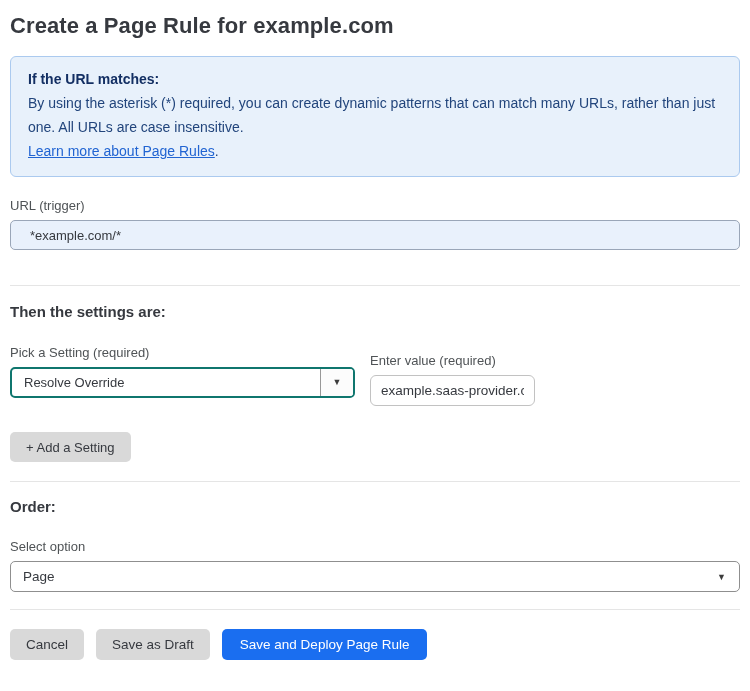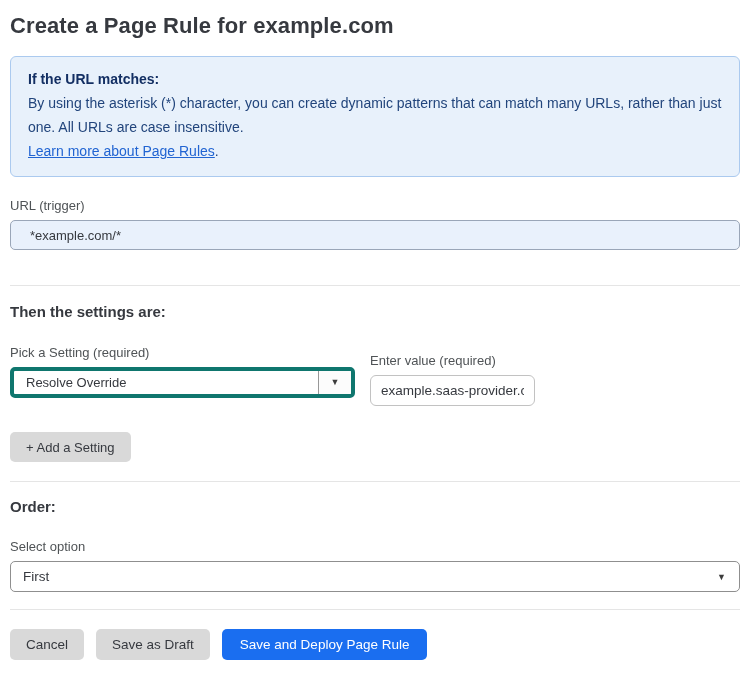--- a/index.html
+++ b/index.html
@@ -84,21 +84,21 @@
     margin-top: 25px;
   }
   .settings-col-1 { width: 345px; }
   .settings-col-2 { margin-left: 15px; padding-top: 8px; }
 
   .select-box {
     display: flex;
     align-items: stretch;
     height: 31px;
     background: #ffffff;
-    border: 4px solid #0f766e;
+    border: 2px solid #0f766e;
     border-radius: 5px;
     cursor: pointer;
     overflow: hidden;
   }
   .select-box .select-text {
     flex: 1;
     display: flex;
     align-items: center;
     padding: 0 12px;
     font-size: 13px;
@@ -200,21 +200,21 @@
 </style>
 </head>
 <body>
 
 <div class="container">
 
   <h1 class="page-title">Create a Page Rule for example.com</h1>
 
   <div class="info-box">
     <div class="info-heading">If the URL matches:</div>
-    <div class="info-body">By using the asterisk (*) character, you can create dynamic patterns that can match many URLs, rather than just one. All URLs are case insensitive.</div>
+    <div class="info-body">By using the asterisk (*) required, you can create dynamic patterns that can match many URLs, rather than just one. All URLs are case insensitive.</div>
     <div>
       <a>Learn more about Page Rules</a><span>.</span>
     </div>
   </div>
 
   <div class="field-label">URL (trigger)</div>
   <input class="url-input" type="text" value="*example.com/*" style="">
 
   <hr class="divider divider-1">
 
@@ -237,21 +237,21 @@
   </div>
 
   <button class="btn btn-gray add-setting-btn">+ Add a Setting</button>
 
   <hr class="divider divider-2">
 
   <div class="section-heading order-heading">Order:</div>
 
   <div class="field-label order-label">Select option</div>
   <div class="wide-select">
-    <span>First</span>
+    <span>Page</span>
     <span class="caret">▼</span>
   </div>
 
 
   <hr class="divider divider-3">
 
   <div class="footer-actions">
     <button class="btn btn-gray">Cancel</button>
     <button class="btn btn-gray">Save as Draft</button>
     <button class="btn btn-primary">Save and Deploy Page Rule</button>

